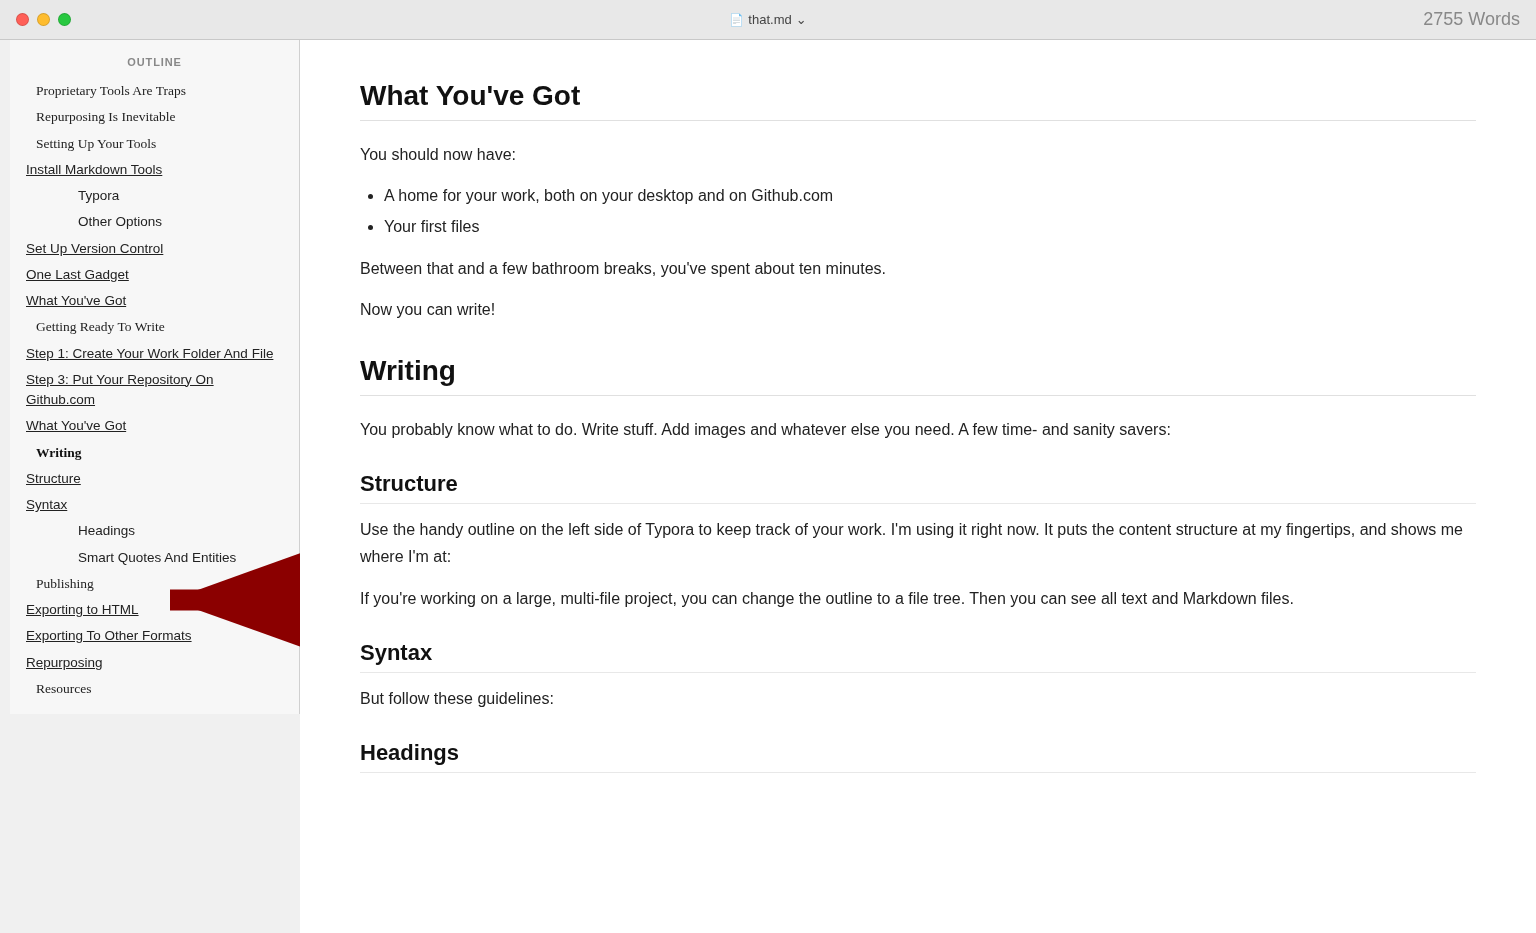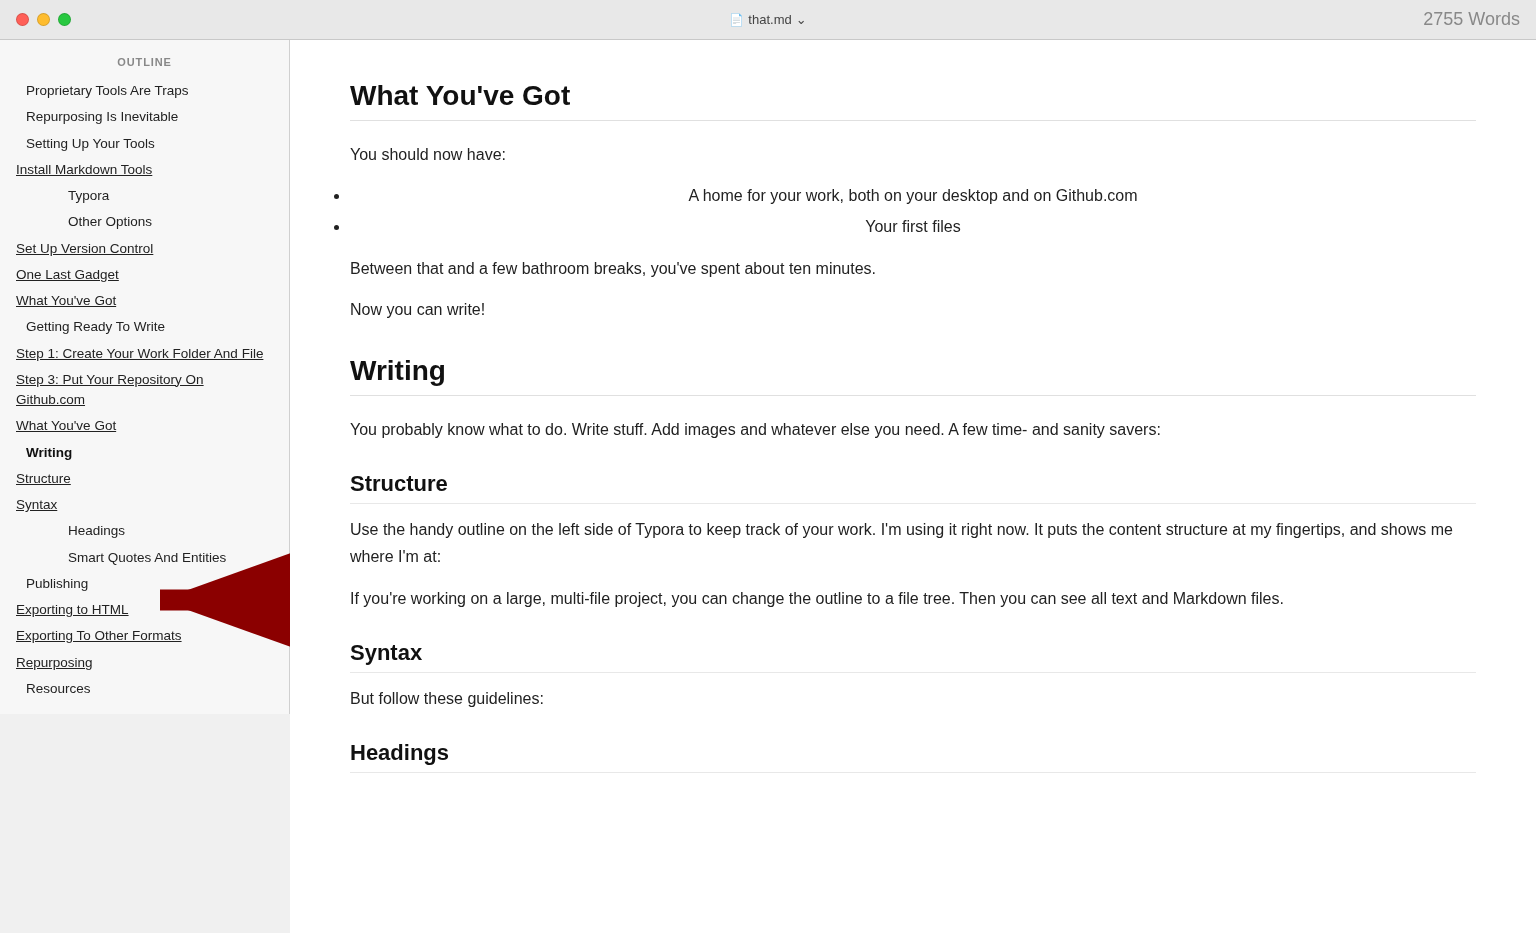--- a/index.html
+++ b/index.html
@@ -92,21 +92,21 @@
     }
 
     .sidebar-item {
       padding: 3px 16px;
       font-size: 13.5px;
       color: #222;
       cursor: pointer;
       line-height: 1.5;
     }
 
-    .sidebar-item.level-0 { padding-left: 26px; font-weight: 500; }
+    .sidebar-item.level-0 { padding-left: 26px; font-weight: 500; font-family: Liberation Serif, serif; }
     .sidebar-item.level-1 { font-weight: 400; text-decoration: underline; }
     .sidebar-item.level-2 { padding-left: 68px; font-weight: 400; }
 
     .sidebar-item.active {
       font-weight: 600;
       color: #111;
     }
 
     
     .content-area {
@@ -142,22 +142,22 @@
     }
 
     .content-area p {
       font-size: 16px;
       line-height: 1.7;
       color: #222;
       margin-bottom: 14px;
     }
 
     .content-area ul {
+      margin-left: 24px;
       margin-bottom: 14px;
-      text-align: center;
     }
 
     .content-area ul li {
       font-size: 16px;
       line-height: 1.7;
       color: #222;
       margin-bottom: 4px;
     }
 
     .content-area a {
@@ -168,20 +168,21 @@
     
     .sidebar::-webkit-scrollbar { width: 6px; }
     .sidebar::-webkit-scrollbar-thumb { background: #ccc; border-radius: 3px; }
 
     .content-area::-webkit-scrollbar { width: 8px; }
     .content-area::-webkit-scrollbar-thumb { background: #ccc; border-radius: 4px; }
 
     
     .sidebar-wrapper {
       position: relative;
+      margin-left: 10px;
     }
 
     .arrow-overlay {
       position: absolute;
       top: 0;
       left: 0;
       width: 100%;
       height: 100%;
       pointer-events: none;
       overflow: visible;

